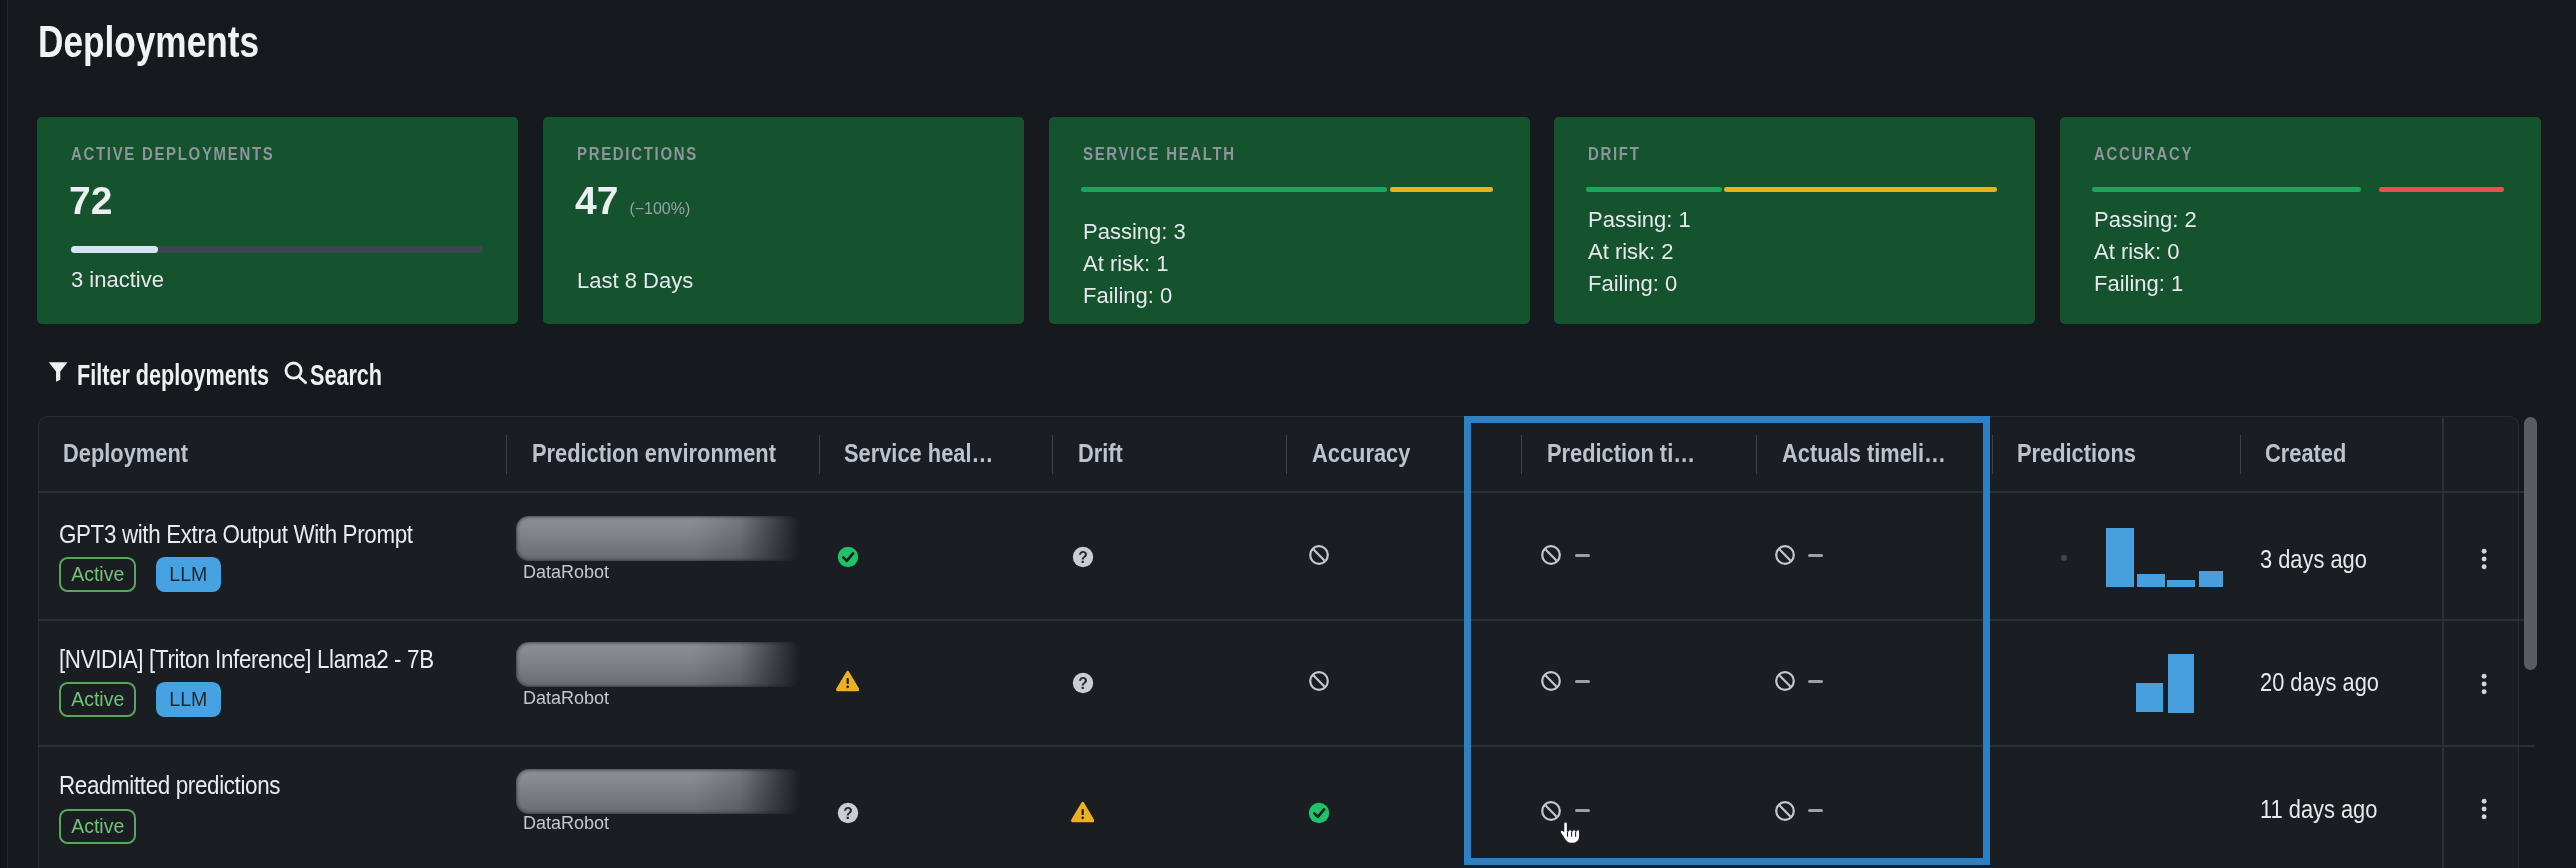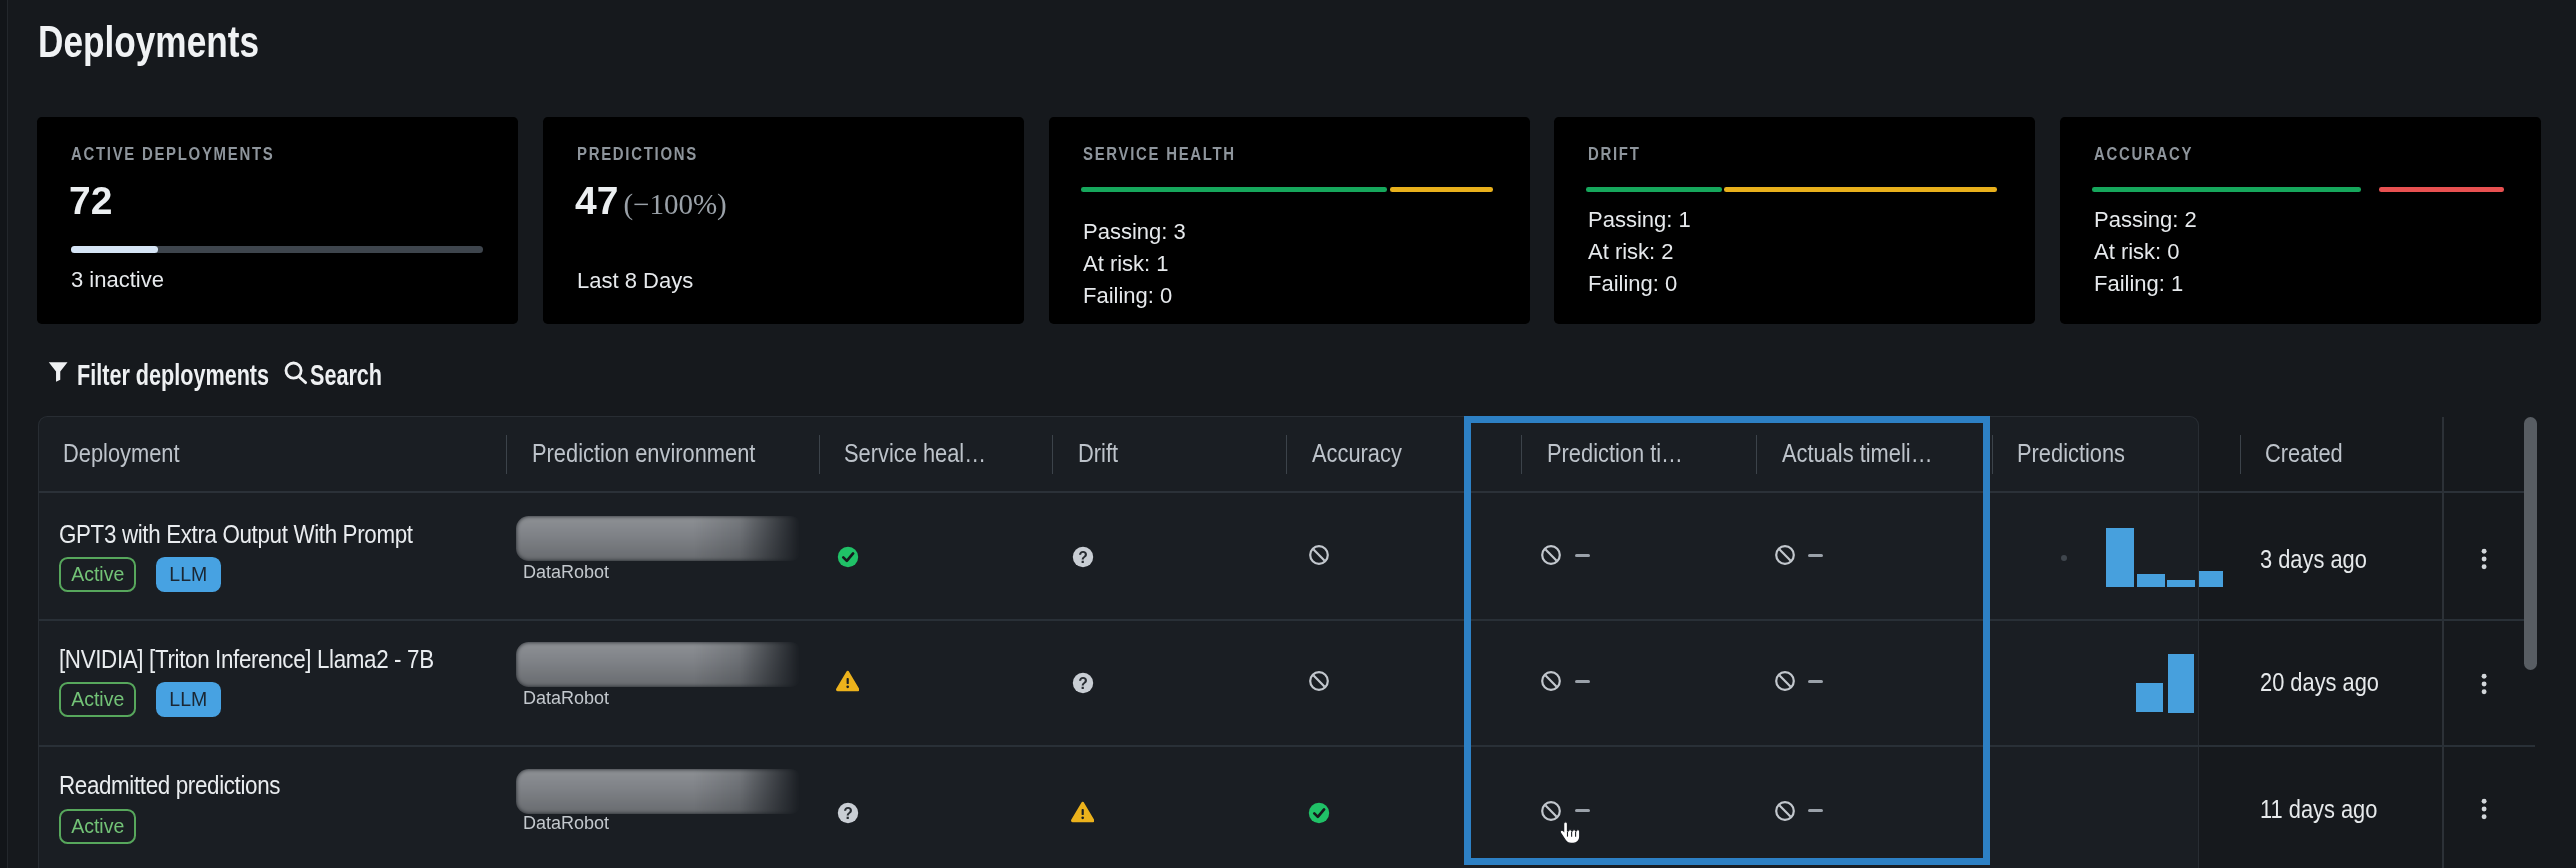--- a/index.html
+++ b/index.html
@@ -1,19 +1,19 @@
 <!DOCTYPE html>
 <html style="font-size:12.5px"><head>
 <meta charset="utf-8">
 <style>
   * { margin:0; padding:0; box-sizing:border-box; }
   html,body { width:2576px; height:869px; background:#16191d; overflow:hidden; }
   body { font-family:"Liberation Sans", sans-serif; position:relative; color:#e6e9ec; }
   .abs { position:absolute; }
-  .card { position:absolute; top:117px; width:481px; height:207px; background:#000000; border-radius:4.7px; }
+  .card { position:absolute; top:117px; width:481px; height:207px; background:#14532d; border-radius:4.7px; }
   .clabel { position:absolute; left:34px; top:26.6px; font-size:17.6px; font-weight:700; letter-spacing:2px; color:#8e959c; transform:scaleX(0.85); transform-origin:0 0; }
   .statline { position:absolute; left:34px; font-size:22px; color:#e6e9ec; line-height:32px; }
   .seg { position:absolute; top:70px; height:4.7px; border-radius:2.3px; }
   .hcell { position:absolute; top:0; font-size:26px; color:#bdc3ca; line-height:73px; white-space:nowrap; transform:scaleX(0.84); transform-origin:0 50%; }
   .vsep { position:absolute; width:0.8px; height:39px; top:18px; background:#3c434a; }
   .rowsep { position:absolute; left:0; width:2496px; height:1.6px; background:#293037; }
   .rtitle { position:absolute; font-size:26px; letter-spacing:-0.4px; color:#e9ecef; white-space:nowrap; transform:scaleX(0.86); transform-origin:0 0; }
   .badge-active { position:absolute; height:35px; border:2px solid #57a75c; border-radius:8.6px; color:#73c377; font-size:19.5px; line-height:31px; padding:0 10.2px; }
   .badge-llm { position:absolute; height:35px; background:#47a2e2; border-radius:8.6px; color:#1b2733; font-size:19.5px; line-height:35px; padding:0 13.3px; }
   .blob { position:absolute; width:287px; height:45px; border-radius:12.5px; filter:blur(2.3px); background:linear-gradient(180deg,#8e9195 0%, #818489 38%, #686b6f 100%); -webkit-mask-image:linear-gradient(90deg,#000 0%, #000 62%, rgba(0,0,0,0.8) 78%, rgba(0,0,0,0) 99%); }
@@ -31,21 +31,21 @@
 
   <div class="card" style="left:37px;">
     <div class="clabel">ACTIVE DEPLOYMENTS</div>
     <div class="abs" style="left:32px;top:62px;font-size:39px;font-weight:700;color:#eceff1;">72</div>
     <div class="abs" style="left:34px;top:129px;width:412px;height:7px;border-radius:3.9px;background:#3e454d;"></div>
     <div class="abs" style="left:34px;top:129px;width:87px;height:7px;border-radius:3.9px;background:#d5e4f5;"></div>
     <div class="statline" style="top:147px;">3 inactive</div>
   </div>
   <div class="card" style="left:543px;">
     <div class="clabel">PREDICTIONS</div>
-    <div class="abs" style="left:32px;top:62px;font-size:39px;font-weight:700;color:#eceff1;">47<span style="margin-left:5px;font-size:29px;font-weight:400;color:#9aa1a8;font-family:Liberation Serif, serif;">(−100%)</span></div>
+    <div class="abs" style="left:32px;top:62px;font-size:39px;font-weight:700;color:#eceff1;">47<span style="margin-left:11px;font-size:16px;font-weight:400;color:#9aa1a8;">(−100%)</span></div>
     <div class="statline" style="top:148px;">Last 8 Days</div>
   </div>
   <div class="card" style="left:1049px;">
     <div class="clabel">SERVICE HEALTH</div>
     <div class="seg" style="left:32px;width:306px;background:#16a75c;"></div>
     <div class="seg" style="left:341px;width:103px;background:#e8b01c;"></div>
     <div class="statline" style="top:99px;">Passing: 3<br>At risk: 1<br>Failing: 0</div>
   </div>
   <div class="card" style="left:1554px;">
     <div class="clabel">DRIFT</div>
@@ -67,21 +67,21 @@
     <div style="position:absolute;left:26.6px;top:0.8px;font-size:29px;font-weight:700;color:#eef0f2;white-space:nowrap;transform:scaleX(0.745);transform-origin:0 0;">Filter deployments</div>
   </div>
   <div class="abs" style="left:283px;top:358px;">
     <svg width="25" height="25" viewBox="0 0 32 32" style="position:absolute;left:0;top:2.3px;">
       <circle cx="13.5" cy="13.5" r="9.7" fill="none" stroke="#eef0f2" stroke-width="3.6"></circle>
       <line x1="20.8" y1="21.8" x2="29" y2="29" stroke="#eef0f2" stroke-width="3.6" stroke-linecap="round"></line>
     </svg>
     <div style="position:absolute;left:26.6px;top:0.8px;font-size:29px;font-weight:700;color:#eef0f2;white-space:nowrap;transform:scaleX(0.745);transform-origin:0 0;">Search</div>
   </div>
 
-  <div class="abs" id="table" style="left:38px;top:416px;width:2161px;height:453px;background:#1a1e23;border:1.6px solid #282d33;border-bottom:none;border-radius:9.4px 9.4px 0 0;">
+  <div class="abs" id="table" style="left:38px;top:416px;width:2481px;height:453px;background:#1a1e23;border:1.6px solid #282d33;border-bottom:none;border-radius:9.4px 9.4px 0 0;font-weight:bold;">
 
     <div class="hcell" style="left:24px;">Deployment</div>
     <div class="hcell" style="left:493px;">Prediction environment</div>
     <div class="hcell" style="left:805px;">Service heal…</div>
     <div class="hcell" style="left:1039px;">Drift</div>
     <div class="hcell" style="left:1273px;">Accuracy</div>
     <div class="hcell" style="left:1508px;">Prediction ti…</div>
     <div class="hcell" style="left:1743px;">Actuals timeli…</div>
     <div class="hcell" style="left:1978px;">Predictions</div>
     <div class="hcell" style="left:2226px;">Created</div>

